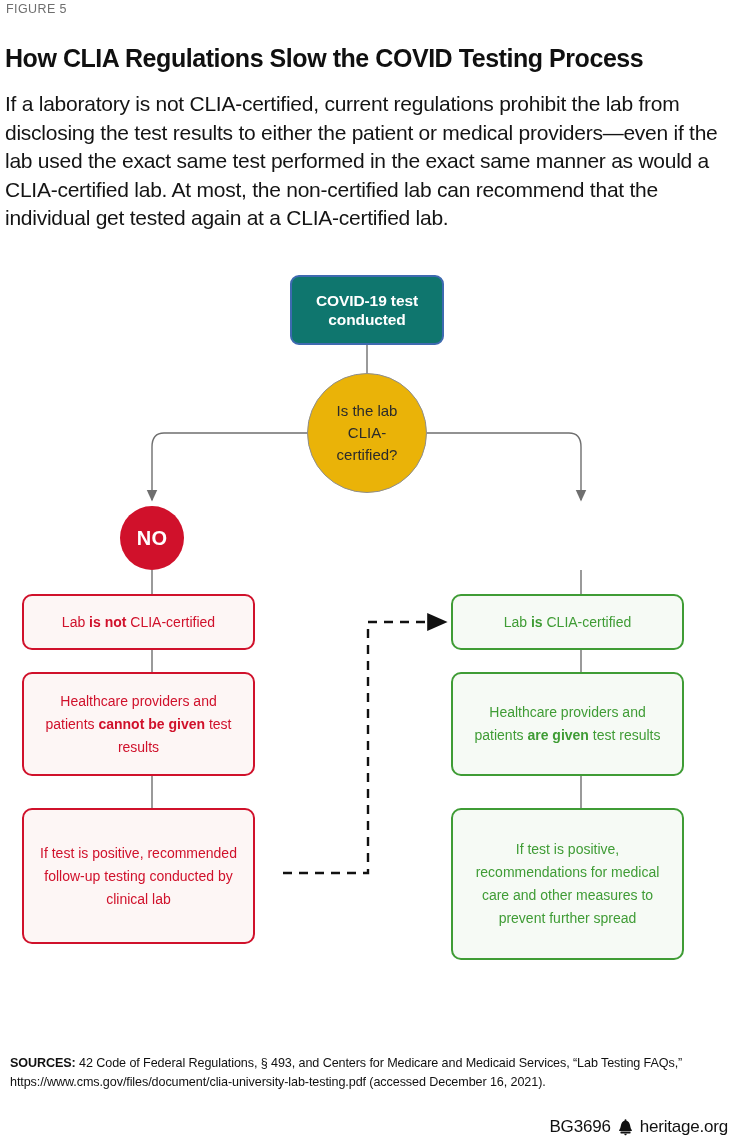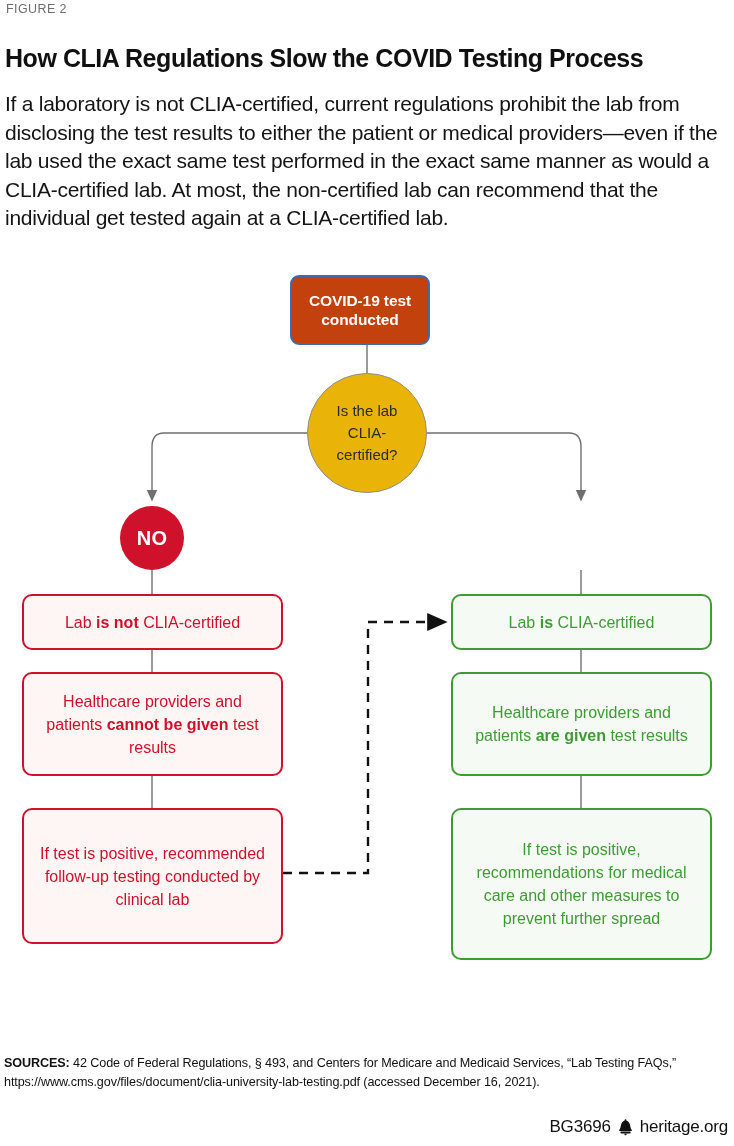--- a/index.html
+++ b/index.html
@@ -71,23 +71,23 @@
     display: flex;
     align-items: center;
     justify-content: center;
     text-align: center;
   }
 
   
   #start-box {
     left: 290px;
     top: 17px;
-    width: 140px;
+    width: 154px;
     height: 70px;
-    background: #c2410c;
+    background: #0f766e;
     border: 2px solid #3E6AB0;
     border-radius: 9px;
     color: #ffffff;
     font-size: 15.5px;
     font-weight: 700;
     line-height: 19px;
     letter-spacing: -0.1px;
   }
 
   
@@ -121,24 +121,24 @@
     background: #D0112B;
   }
   #yes-circle {
     left: 549px;
     top: 248px;
     background: #3F9C35;
   }
 
   
   .result-box {
-    width: 261px;
+    width: 233px;
     border-radius: 10px;
     box-sizing: border-box;
-    font-size: 16px;
+    font-size: 14px;
     line-height: 23px;
     padding: 4px 12px;
   }
   .result-box.red {
     left: 22px;
     background: #FDF6F5;
     border: 2.2px solid #D0112B;
     color: #D0112B;
   }
   .result-box.green {
@@ -148,21 +148,21 @@
     color: #3F9C35;
   }
   .r-row1 { top: 336px; height: 56px; }
   .r-row2 { top: 414px; height: 104px; }
   .r-row3 { top: 550px; height: 136px; }
   .g-row3 { top: 550px; height: 152px; }
 
   
   #sources {
     position: absolute;
-    left: 4px;
+    left: 10px;
     top: 1054px;
     width: 718px;
     font-size: 12.6px;
     line-height: 18.5px;
     color: #111111;
     letter-spacing: -0.1px;
   }
   #sources b { font-weight: 700; }
 
   #footer-brand {
@@ -182,21 +182,21 @@
     align-items: center;
     justify-content: center;
     width: 15px;
     height: 18px;
   }
   b.strong { font-weight: 700; }
 </style>
 </head>
 <body>
 
-<div id="figure-label">FIGURE 2</div>
+<div id="figure-label">FIGURE 5</div>
 <h1 id="page-title">How CLIA Regulations Slow the COVID Testing Process</h1>
 <p id="page-intro">If a laboratory is not CLIA-certified, current regulations prohibit the lab from disclosing the test results to either the patient or medical providers—even if the lab used the exact same test performed in the exact same manner as would a CLIA-certified lab. At most, the non-certified lab can recommend that the individual get tested again at a CLIA-certified lab.</p>
 
 <div id="flow">
 
   <svg id="connector-layer" viewBox="0 0 734 730">
     <defs>
       <marker id="arrow-gray" markerWidth="9" markerHeight="9" refX="7.5" refY="4.5" orient="auto">
         <path d="M0,0.6 L8.5,4.5 L0,8.4 z" fill="#6F6F6F"></path>
       </marker>

